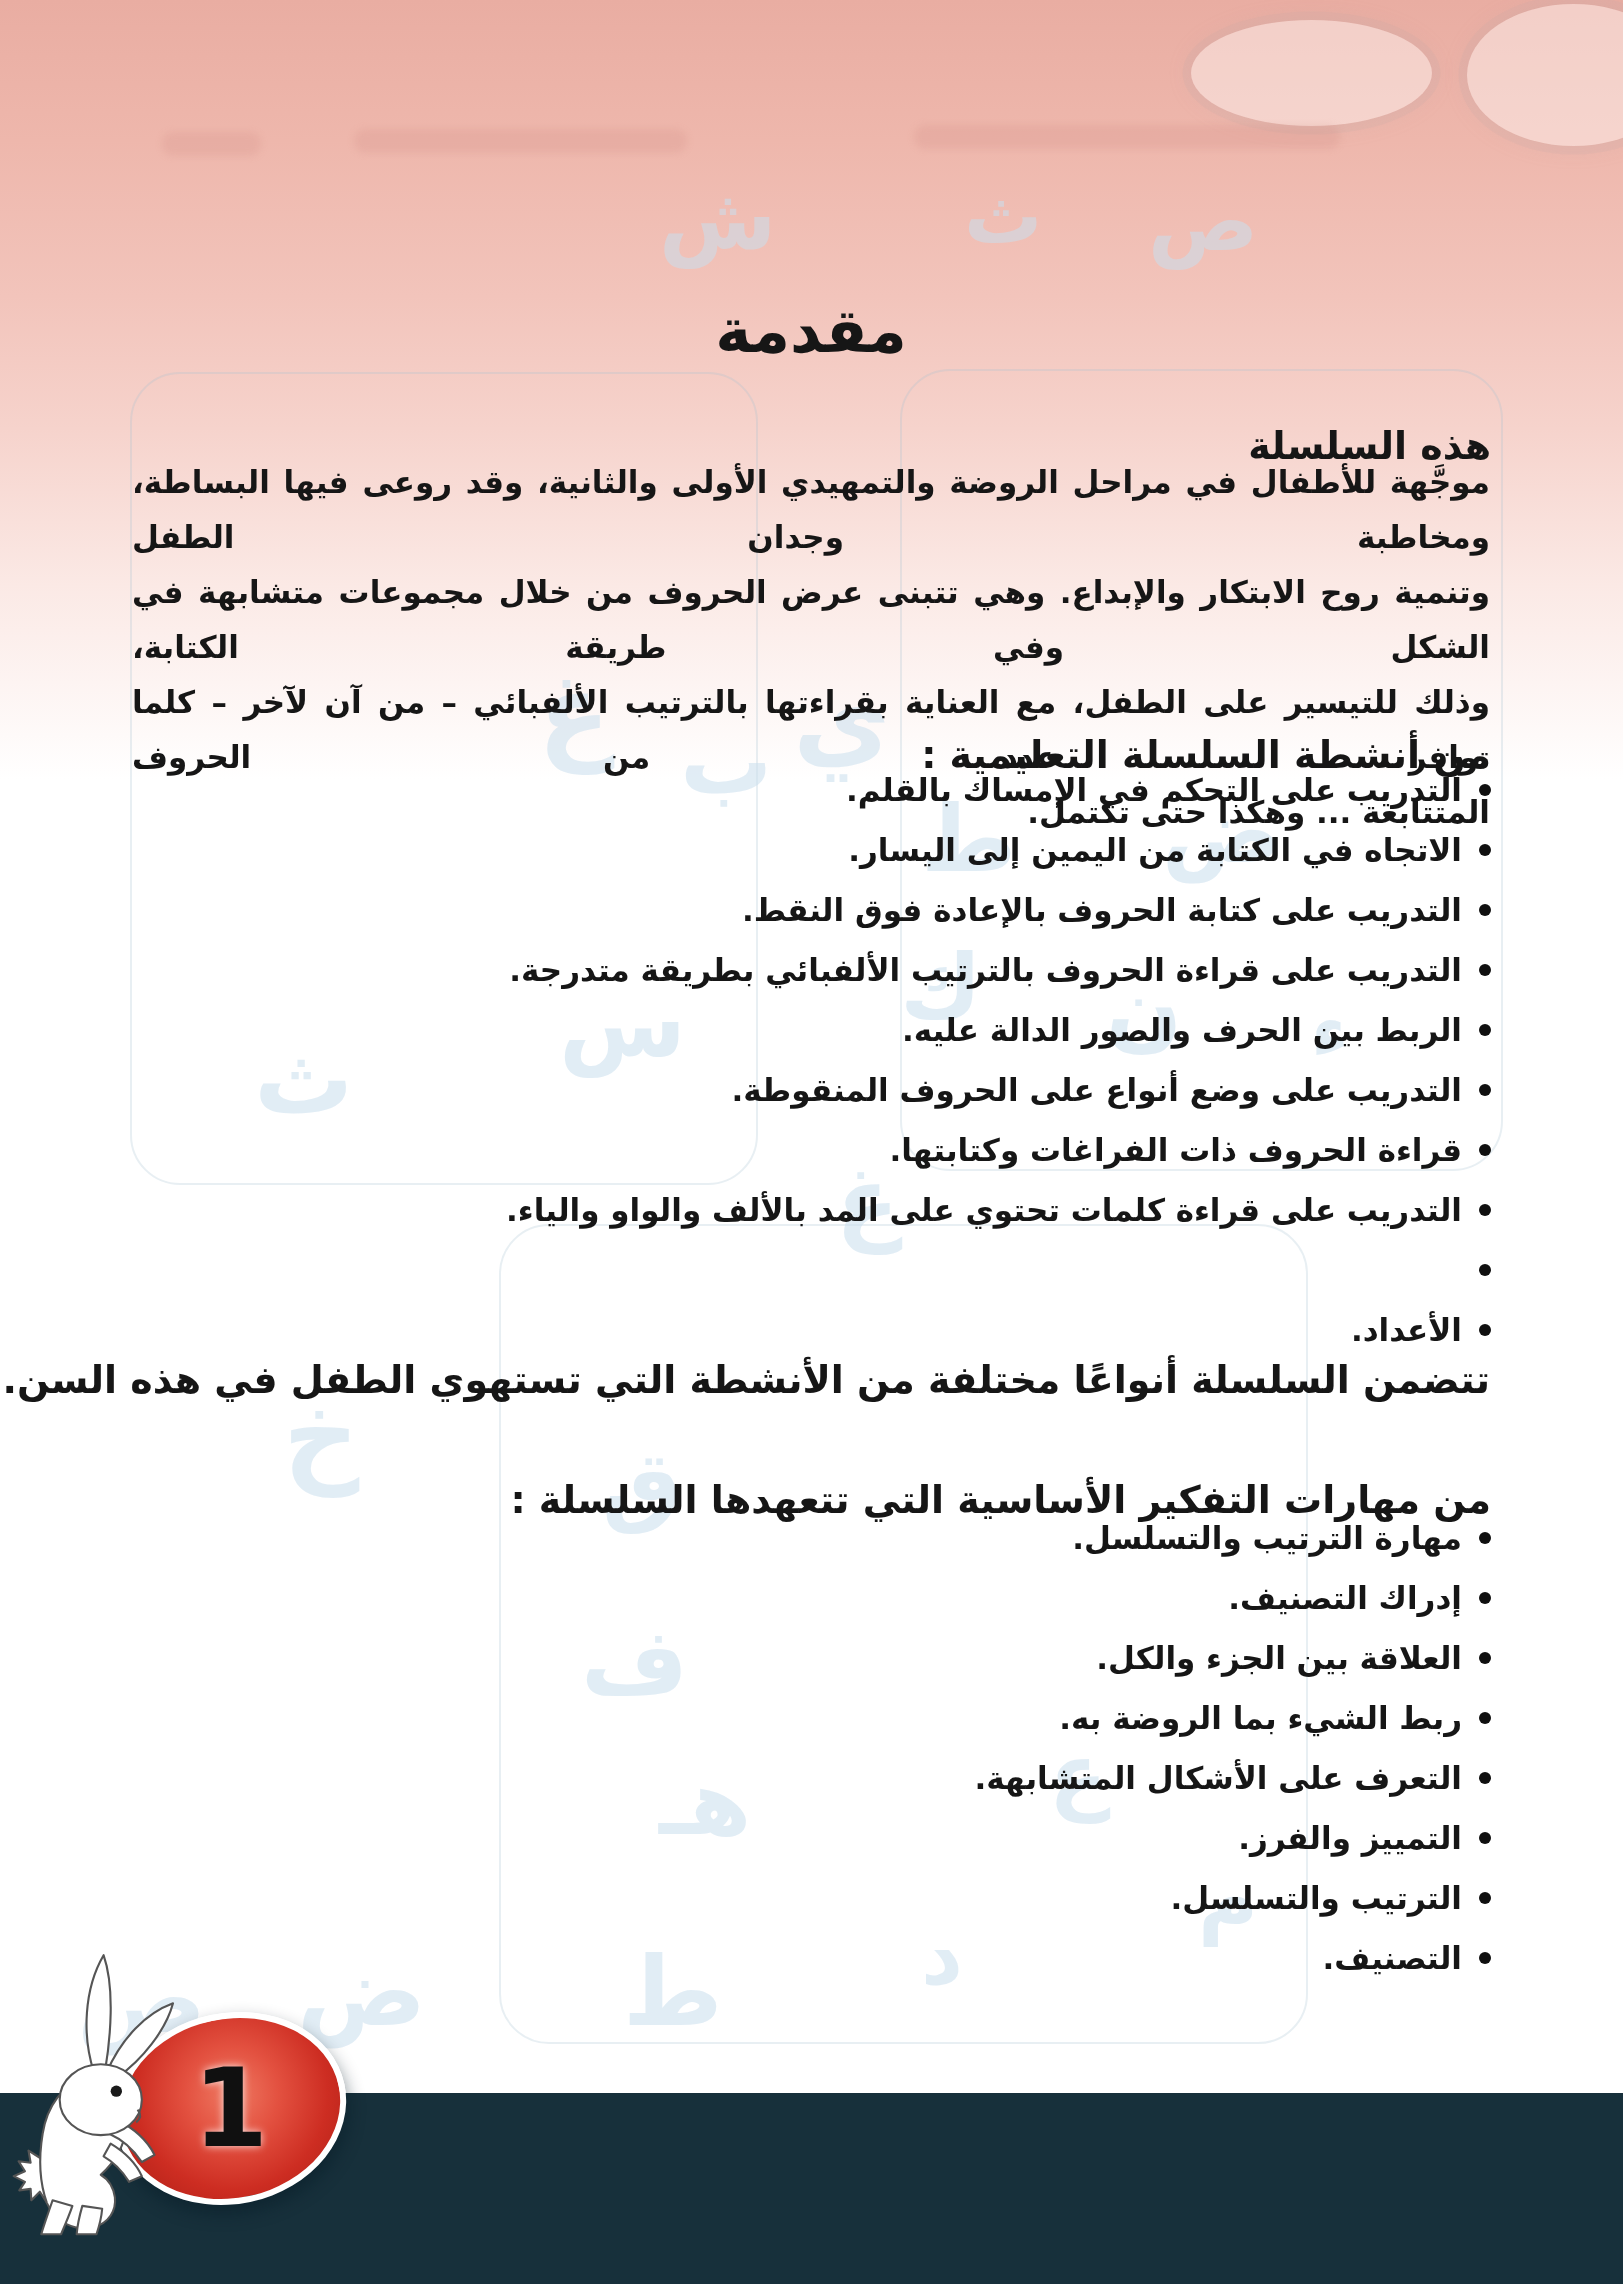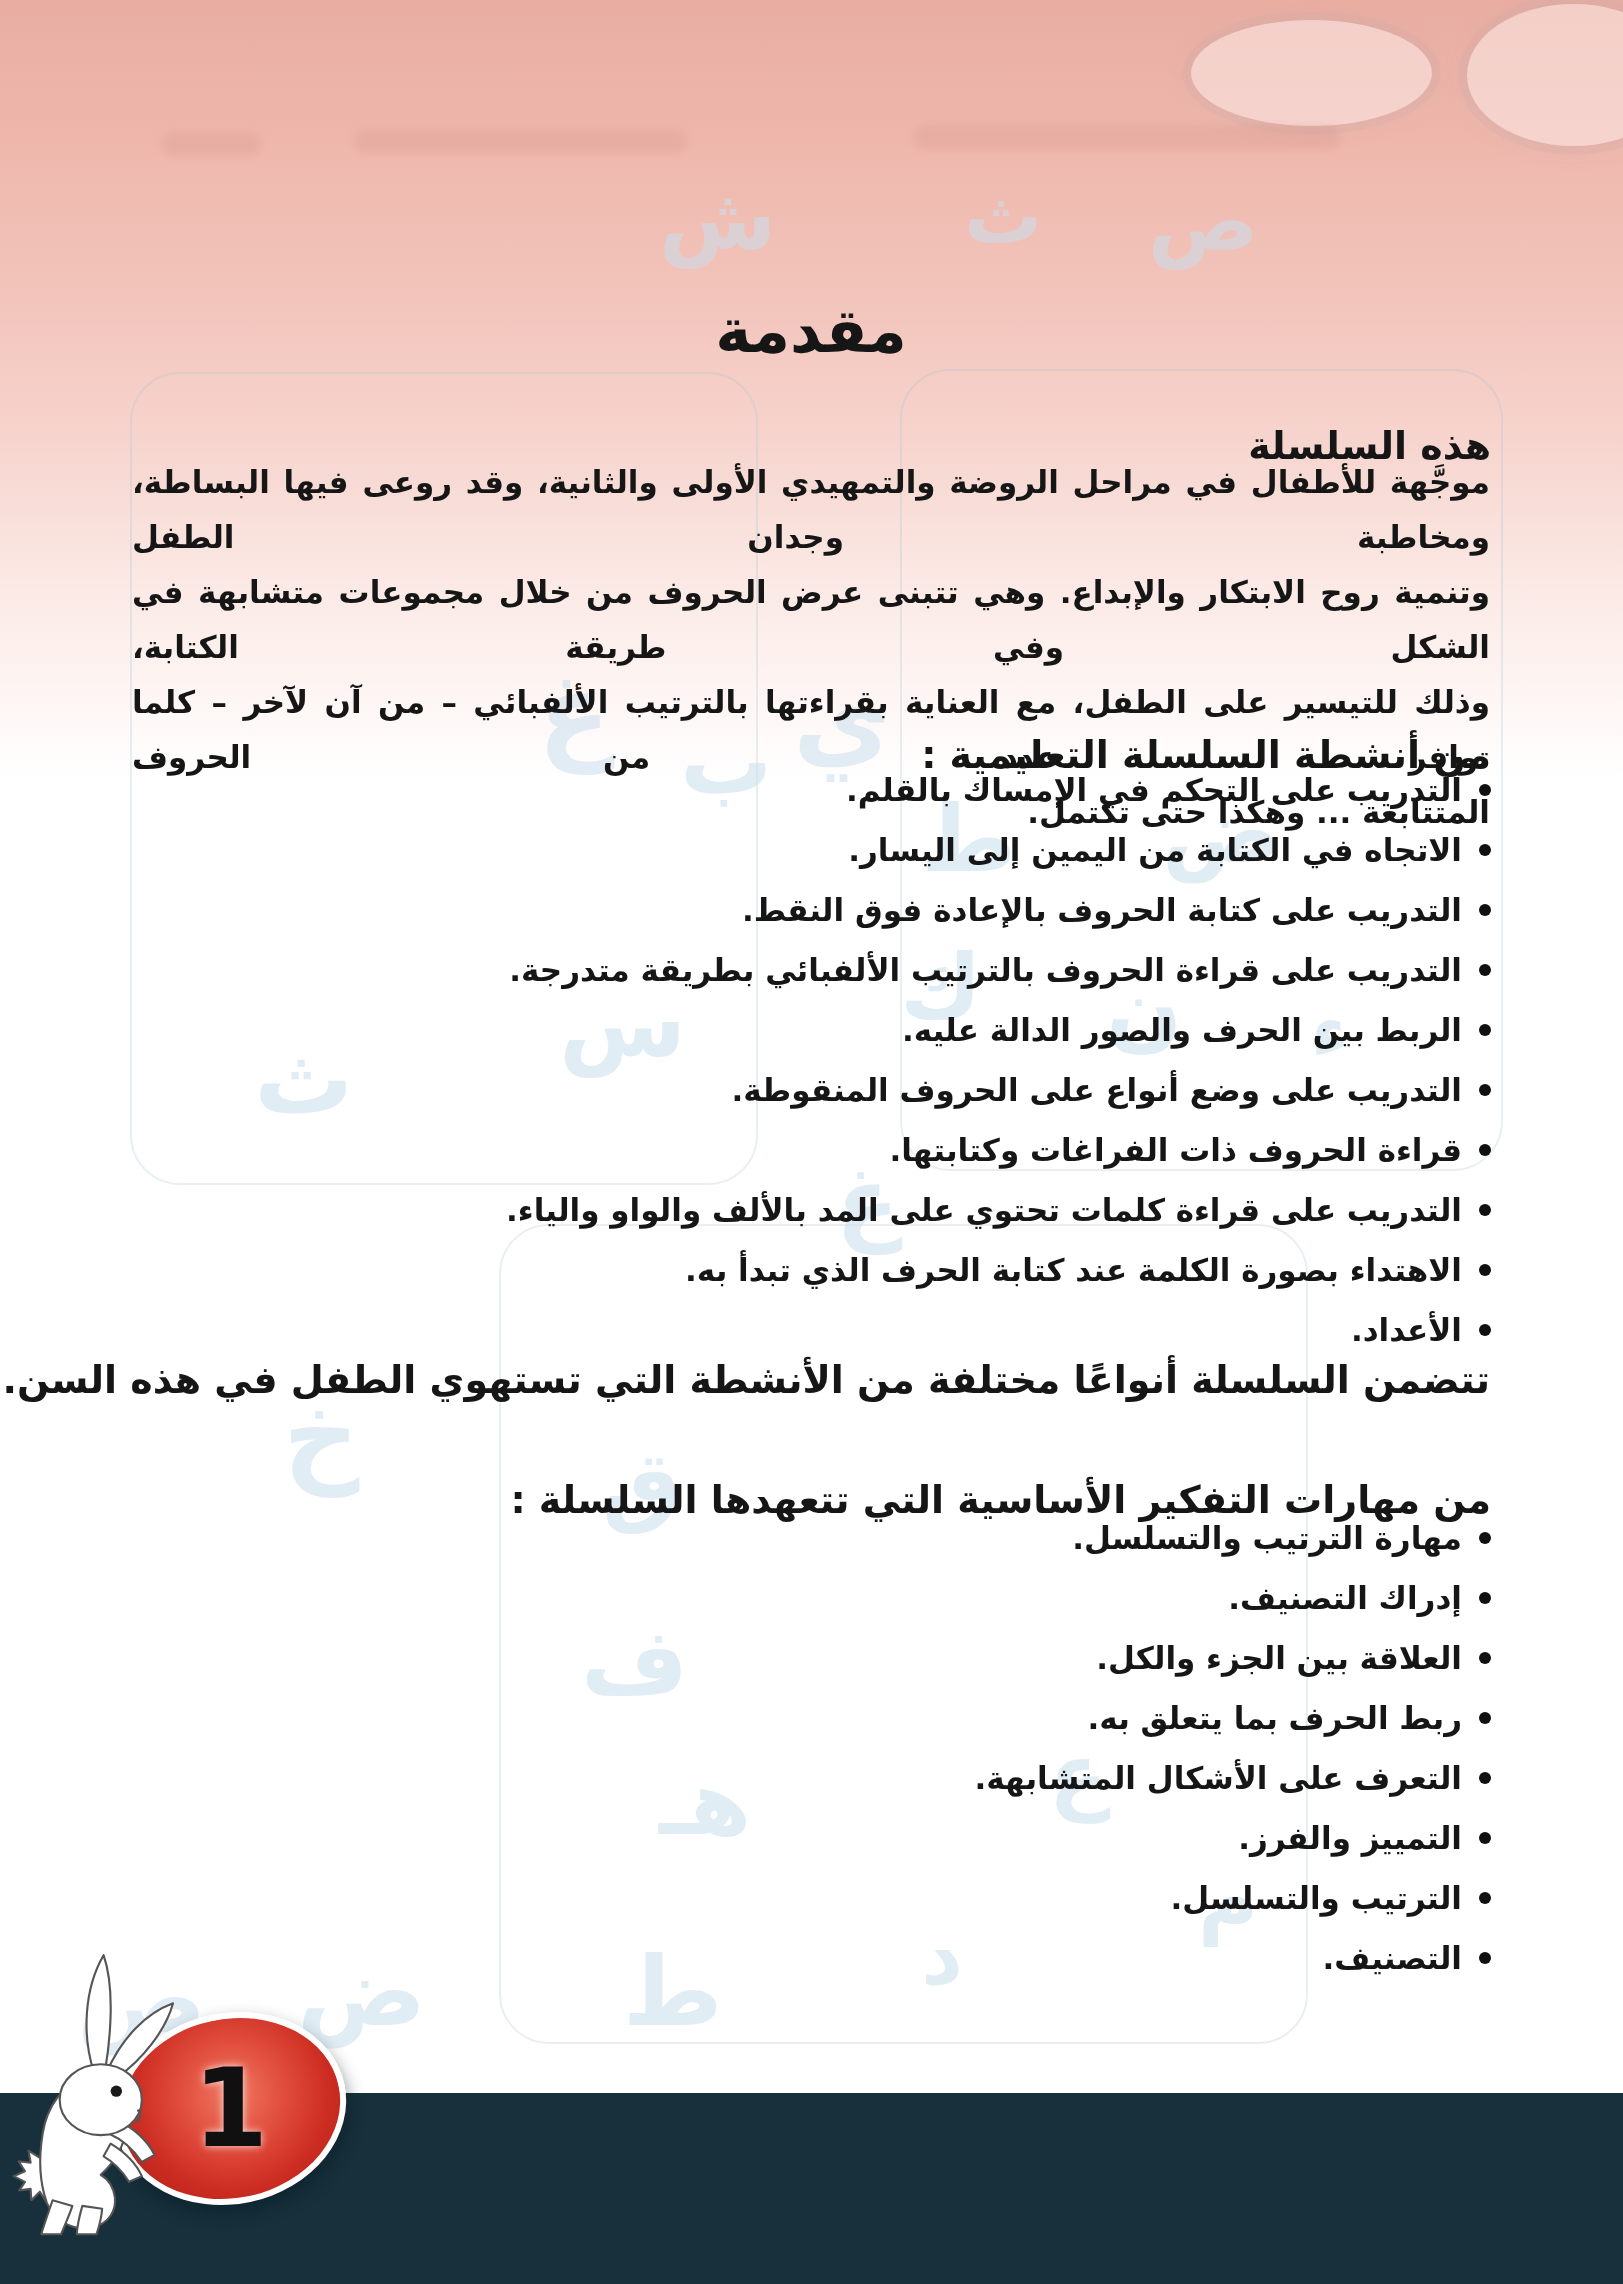--- a/index.html
+++ b/index.html
@@ -159,21 +159,20 @@
         <span>قراءة الحروف ذات الفراغات وكتابتها.</span>
       </li>
 
       <li>
         <span class="dot"></span>
         <span>التدريب على قراءة كلمات تحتوي على المد بالألف والواو والياء.</span>
       </li>
 
       <li>
         <span class="dot"></span>
-        <span>الاهتداء بصورة الكلمة عند كتابة الحرف الذي تبدأ به.</span>
       </li>
 
       <li>
         <span class="dot"></span>
         <span>الأعداد.</span>
       </li>
     </ul>
 
   <div class="closing">تتضمن السلسلة أنواعًا مختلفة من الأنشطة التي تستهوي الطفل في هذه السن.</div>
 
@@ -191,21 +190,21 @@
         <span>إدراك التصنيف.</span>
       </li>
 
       <li>
         <span class="dot"></span>
         <span>العلاقة بين الجزء والكل.</span>
       </li>
 
       <li>
         <span class="dot"></span>
-        <span>ربط الحرف بما يتعلق به.</span>
+        <span>ربط الشيء بما الروضة به.</span>
       </li>
 
       <li>
         <span class="dot"></span>
         <span>التعرف على الأشكال المتشابهة.</span>
       </li>
 
       <li>
         <span class="dot"></span>
         <span>التمييز والفرز.</span>

